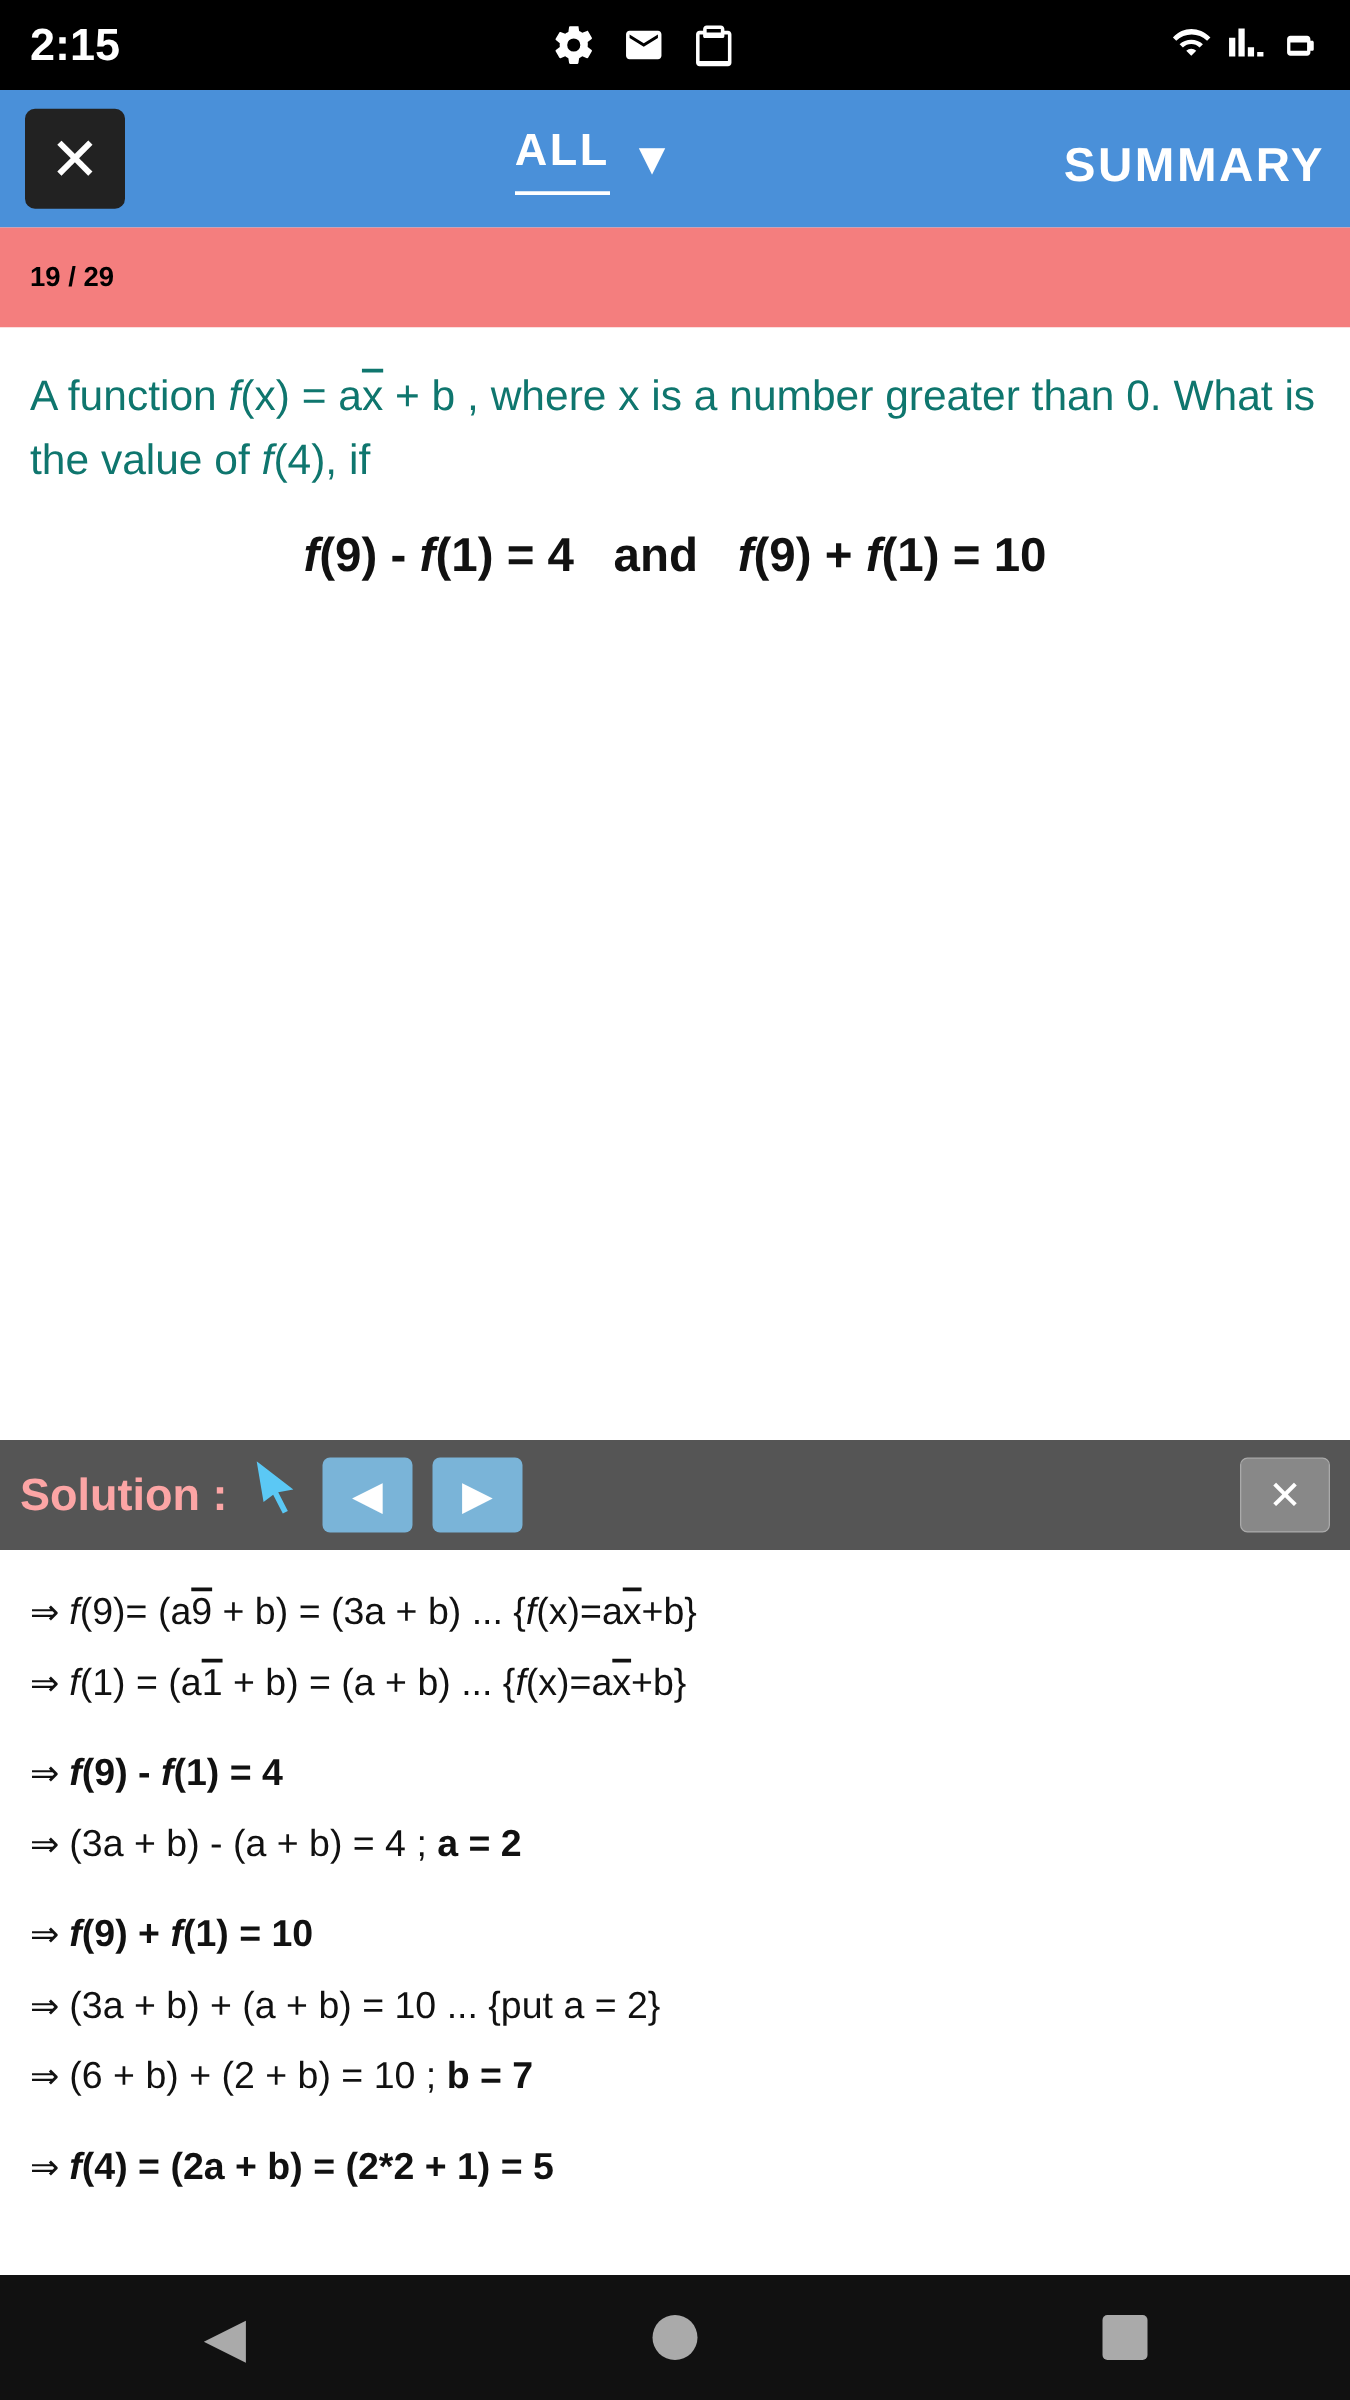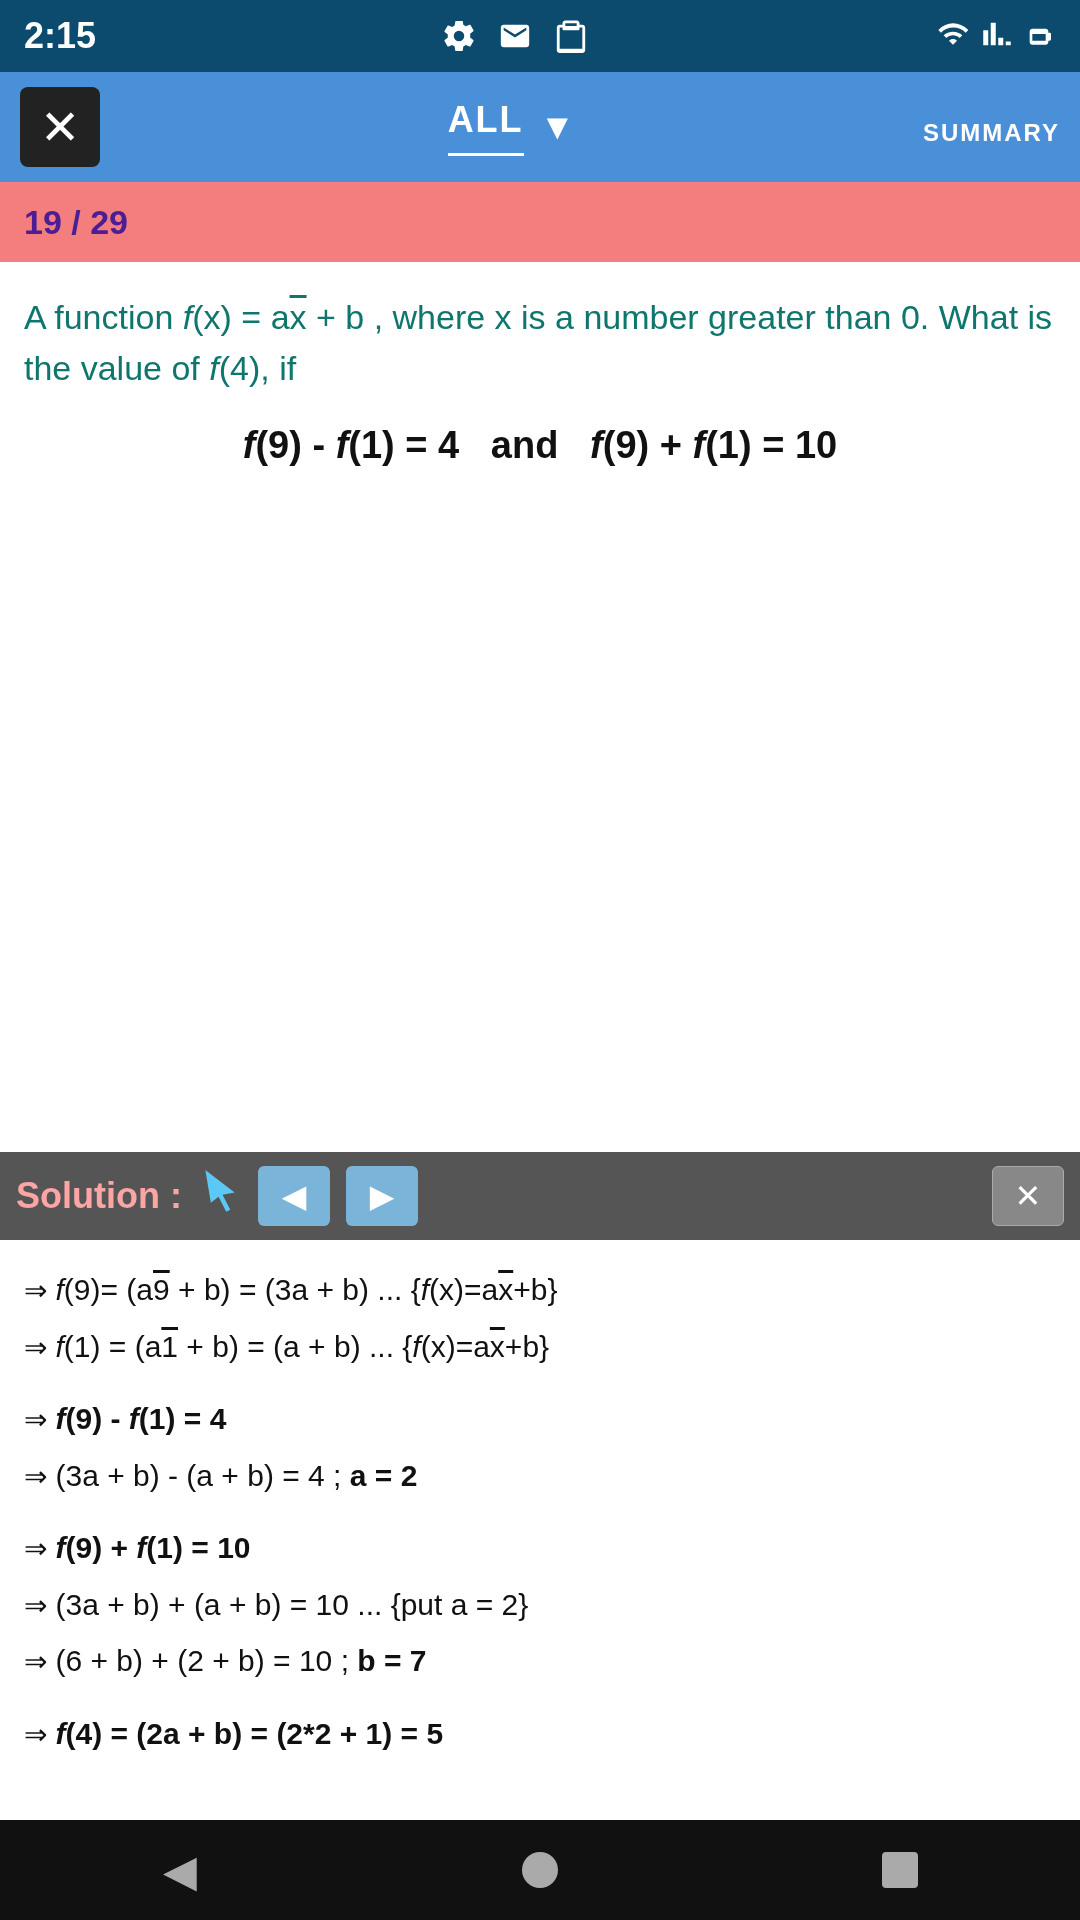--- a/index.html
+++ b/index.html
@@ -8,21 +8,21 @@
       width: 1080px;
       min-height: 1920px;
       font-family: Arial, sans-serif;
       background: #fff;
       display: flex;
       flex-direction: column;
     }
 
     
     .status-bar {
-      background: #0c4a6e;
+      background: #000000;
       color: white;
       display: flex;
       align-items: center;
       justify-content: space-between;
       padding: 0 24px;
       height: 72px;
       flex-shrink: 0;
     }
     .status-bar-left {
       font-size: 36px;
@@ -83,41 +83,41 @@
       letter-spacing: 2px;
       border-bottom: 3px solid white;
       padding-bottom: 12px;
     }
     .nav-dropdown-arrow {
       color: white;
       font-size: 36px;
     }
     .nav-summary {
       color: white;
-      font-size: 24px;
+      font-size: 38px;
       font-weight: bold;
       letter-spacing: 2px;
       background: none;
       border: none;
       cursor: pointer;
       margin-top: 12px;
     }
 
     
     .progress-bar {
       background: #f47e7e;
       display: flex;
       align-items: center;
       padding: 0 24px;
       height: 80px;
       flex-shrink: 0;
     }
     .progress-count {
-      color: #4c1d95;
-      font-size: 34px;
+      color: #000000;
+      font-size: 22px;
       font-weight: bold;
       flex-shrink: 0;
     }
     .progress-title {
       flex: 1;
       text-align: center;
       color: white;
       font-size: 38px;
       font-weight: bold;
     }

